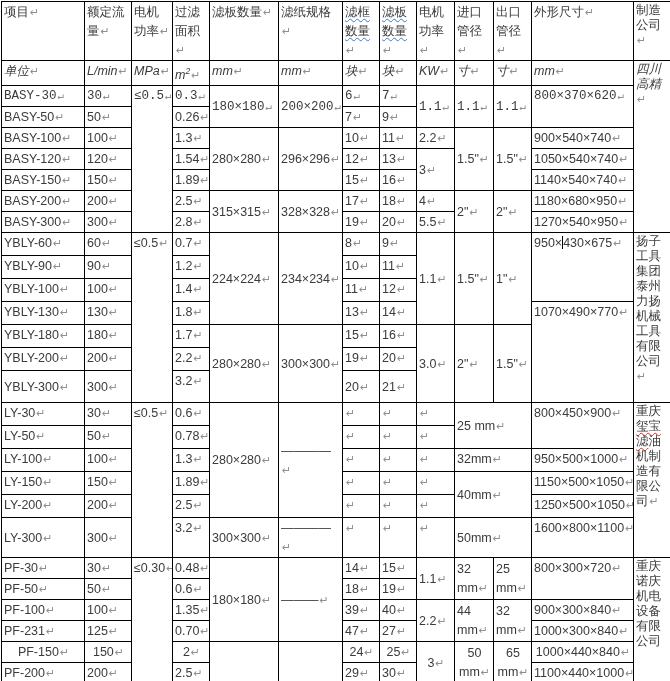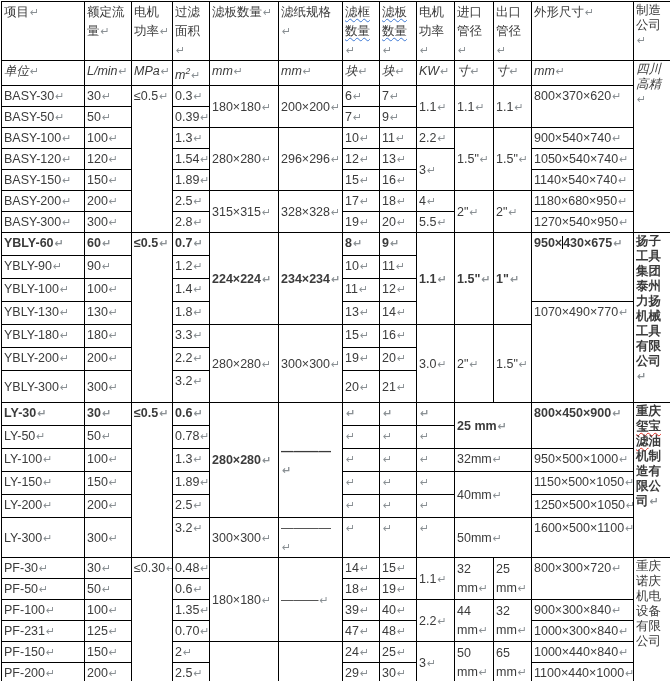--- a/index.html
+++ b/index.html
@@ -65,38 +65,38 @@
         <td class="col-frame-size"><span><span>mm</span></span><span class="pilcrow">↵</span></td>
         <td class="col-paper-size"><span><span>mm</span></span><span class="pilcrow">↵</span></td>
         <td class="col-frame-count"><span><span>块</span></span><span class="pilcrow">↵</span></td>
         <td class="col-plate-count"><span><span>块</span></span><span class="pilcrow">↵</span></td>
         <td class="col-motor-power"><span><span>KW</span></span><span class="pilcrow">↵</span></td>
         <td class="col-inlet-diameter"><span><span>寸</span></span><span class="pilcrow">↵</span></td>
         <td class="col-outlet-diameter"><span><span>寸</span></span><span class="pilcrow">↵</span></td>
         <td class="col-dimensions"><span><span>mm</span></span><span class="pilcrow">↵</span></td>
         <td rowspan="8" class="col-manufacturer"><span><span>四川高精</span></span><span class="pilcrow">↵</span></td>
       </tr>
-      <tr style="height: 20px;">
+      <tr style="height: 20px; font-family: Liberation Mono, monospace;">
         <td class="col-item"><span><span>BASY-30</span></span><span class="pilcrow">↵</span></td>
         <td class="col-rated-flow"><span><span>30</span></span><span class="pilcrow">↵</span></td>
         <td rowspan="7" class="col-working-pressure"><span><span>≤0.5</span></span><span class="pilcrow">↵</span></td>
         <td class="col-filter-area"><span><span>0.3</span></span><span class="pilcrow">↵</span></td>
         <td rowspan="2" class="va-mid col-frame-size"><span><span>180×180</span></span><span class="pilcrow">↵</span></td>
         <td rowspan="2" class="va-mid col-paper-size"><span><span>200×200</span></span><span class="pilcrow">↵</span></td>
         <td class="col-frame-count"><span><span>6</span></span><span class="pilcrow">↵</span></td>
         <td class="col-plate-count"><span><span>7</span></span><span class="pilcrow">↵</span></td>
         <td rowspan="2" class="va-mid col-motor-power"><span><span>1.1</span></span><span class="pilcrow">↵</span></td>
         <td rowspan="2" class="va-mid col-inlet-diameter"><span><span>1.1</span></span><span class="pilcrow">↵</span></td>
         <td rowspan="2" class="va-mid col-outlet-diameter"><span><span>1.1</span></span><span class="pilcrow">↵</span></td>
         <td rowspan="2" class="col-dimensions"><span><span>800×370×620</span></span><span class="pilcrow">↵</span></td>
       </tr>
       <tr style="height: 20px;">
         <td class="col-item"><span><span>BASY-50</span></span><span class="pilcrow">↵</span></td>
         <td class="col-rated-flow"><span><span>50</span></span><span class="pilcrow">↵</span></td>
-        <td class="col-filter-area"><span><span>0.39</span></span><span class="pilcrow">↵</span></td>
+        <td class="col-filter-area"><span><span>0.26</span></span><span class="pilcrow">↵</span></td>
         <td class="col-frame-count"><span><span>7</span></span><span class="pilcrow">↵</span></td>
         <td class="col-plate-count"><span><span>9</span></span><span class="pilcrow">↵</span></td>
       </tr>
       <tr style="height: 20px;">
         <td class="col-item"><span><span>BASY-100</span></span><span class="pilcrow">↵</span></td>
         <td class="col-rated-flow"><span><span>100</span></span><span class="pilcrow">↵</span></td>
         <td class="col-filter-area"><span><span>1.3</span></span><span class="pilcrow">↵</span></td>
         <td rowspan="3" class="va-mid col-frame-size"><span><span>280×280</span></span><span class="pilcrow">↵</span></td>
         <td rowspan="3" class="va-mid col-paper-size"><span><span>296×296</span></span><span class="pilcrow">↵</span></td>
         <td class="col-frame-count"><span><span>10</span></span><span class="pilcrow">↵</span></td>
@@ -138,21 +138,21 @@
       </tr>
       <tr style="height: 20px;">
         <td class="col-item"><span><span>BASY-300</span></span><span class="pilcrow">↵</span></td>
         <td class="col-rated-flow"><span><span>300</span></span><span class="pilcrow">↵</span></td>
         <td class="col-filter-area"><span><span>2.8</span></span><span class="pilcrow">↵</span></td>
         <td class="col-frame-count"><span><span>19</span></span><span class="pilcrow">↵</span></td>
         <td class="col-plate-count"><span><span>20</span></span><span class="pilcrow">↵</span></td>
         <td class="col-motor-power"><span><span>5.5</span></span><span class="pilcrow">↵</span></td>
         <td class="col-dimensions"><span><span>1270×540×950</span></span><span class="pilcrow">↵</span></td>
       </tr>
-      <tr style="height: 23px; font-weight: bold;">
+      <tr style="height: 23px;">
         <td class="col-item"><span><span>YBLY-60</span></span><span class="pilcrow">↵</span></td>
         <td class="col-rated-flow"><span><span>60</span></span><span class="pilcrow">↵</span></td>
         <td rowspan="7" class="col-working-pressure"><span><span>≤0.5</span></span><span class="pilcrow">↵</span></td>
         <td class="col-filter-area"><span><span>0.7</span></span><span class="pilcrow">↵</span></td>
         <td rowspan="4" class="va-mid col-frame-size"><span><span>224×224</span></span><span class="pilcrow">↵</span></td>
         <td rowspan="4" class="va-mid col-paper-size"><span><span>234×234</span></span><span class="pilcrow">↵</span></td>
         <td class="col-frame-count"><span><span>8</span></span><span class="pilcrow">↵</span></td>
         <td class="col-plate-count"><span><span>9</span></span><span class="pilcrow">↵</span></td>
         <td rowspan="4" class="va-mid col-motor-power"><span><span>1.1</span></span><span class="pilcrow">↵</span></td>
         <td rowspan="4" class="va-mid col-inlet-diameter"><span><span>1.5"</span></span><span class="pilcrow">↵</span></td>
@@ -178,21 +178,21 @@
         <td class="col-item"><span><span>YBLY-130</span></span><span class="pilcrow">↵</span></td>
         <td class="col-rated-flow"><span><span>130</span></span><span class="pilcrow">↵</span></td>
         <td class="col-filter-area"><span><span>1.8</span></span><span class="pilcrow">↵</span></td>
         <td class="col-frame-count"><span><span>13</span></span><span class="pilcrow">↵</span></td>
         <td class="col-plate-count"><span><span>14</span></span><span class="pilcrow">↵</span></td>
         <td rowspan="4" class="col-dimensions"><span><span>1070×490×770</span></span><span class="pilcrow">↵</span></td>
       </tr>
       <tr style="height: 23px;">
         <td class="col-item"><span><span>YBLY-180</span></span><span class="pilcrow">↵</span></td>
         <td class="col-rated-flow"><span><span>180</span></span><span class="pilcrow">↵</span></td>
-        <td class="col-filter-area"><span><span>3.3</span></span><span class="pilcrow">↵</span></td>
+        <td class="col-filter-area"><span><span>1.7</span></span><span class="pilcrow">↵</span></td>
         <td rowspan="3" class="va-mid col-frame-size"><span><span>280×280</span></span><span class="pilcrow">↵</span></td>
         <td rowspan="3" class="va-mid col-paper-size"><span><span>300×300</span></span><span class="pilcrow">↵</span></td>
         <td class="col-frame-count"><span><span>15</span></span><span class="pilcrow">↵</span></td>
         <td class="col-plate-count"><span><span>16</span></span><span class="pilcrow">↵</span></td>
         <td rowspan="3" class="va-mid col-motor-power"><span><span>3.0</span></span><span class="pilcrow">↵</span></td>
         <td rowspan="3" class="va-mid col-inlet-diameter"><span><span>2"</span></span><span class="pilcrow">↵</span></td>
         <td rowspan="3" class="va-mid col-outlet-diameter"><span><span>1.5"</span></span><span class="pilcrow">↵</span></td>
       </tr>
       <tr style="height: 23px;">
         <td class="col-item"><span><span>YBLY-200</span></span><span class="pilcrow">↵</span></td>
@@ -201,21 +201,21 @@
         <td class="col-frame-count"><span><span>19</span></span><span class="pilcrow">↵</span></td>
         <td class="col-plate-count"><span><span>20</span></span><span class="pilcrow">↵</span></td>
       </tr>
       <tr style="height: 32px;">
         <td class="va-mid col-item"><span><span>YBLY-300</span></span><span class="pilcrow">↵</span></td>
         <td class="va-mid col-rated-flow"><span><span>300</span></span><span class="pilcrow">↵</span></td>
         <td class="col-filter-area"><span><span>3.2</span></span><span class="pilcrow">↵</span></td>
         <td class="va-mid col-frame-count"><span><span>20</span></span><span class="pilcrow">↵</span></td>
         <td class="va-mid col-plate-count"><span><span>21</span></span><span class="pilcrow">↵</span></td>
       </tr>
-      <tr style="height: 23px; font-weight: bold;">
+      <tr style="height: 23px;">
         <td class="col-item"><span><span>LY-30</span></span><span class="pilcrow">↵</span></td>
         <td class="col-rated-flow"><span><span>30</span></span><span class="pilcrow">↵</span></td>
         <td rowspan="6" class="col-working-pressure"><span><span>≤0.5</span></span><span class="pilcrow">↵</span></td>
         <td class="col-filter-area"><span><span>0.6</span></span><span class="pilcrow">↵</span></td>
         <td rowspan="5" class="va-mid col-frame-size"><span><span>280×280</span></span><span class="pilcrow">↵</span></td>
         <td rowspan="5" class="va-mid col-paper-size"><span><span>————</span></span><span class="pilcrow">↵</span></td>
         <td class="col-frame-count"><span></span><span class="pilcrow">↵</span></td>
         <td class="col-plate-count"><span></span><span class="pilcrow">↵</span></td>
         <td class="col-motor-power"><span></span><span class="pilcrow">↵</span></td>
         <td rowspan="2" colspan="2" class="va-mid col-inlet-diameter"><span><span>25 mm</span></span><span class="pilcrow">↵</span></td>
@@ -262,21 +262,21 @@
       <tr style="height: 30px;">
         <td class="va-mid col-item"><span><span>LY-300</span></span><span class="pilcrow">↵</span></td>
         <td class="va-mid col-rated-flow"><span><span>300</span></span><span class="pilcrow">↵</span></td>
         <td class="col-filter-area"><span><span>3.2</span></span><span class="pilcrow">↵</span></td>
         <td class="va-mid col-frame-size"><span><span>300×300</span></span><span class="pilcrow">↵</span></td>
         <td class="va-mid col-paper-size"><span><span>————</span></span><span class="pilcrow">↵</span></td>
         <td class="col-frame-count"><span></span><span class="pilcrow">↵</span></td>
         <td class="col-plate-count"><span></span><span class="pilcrow">↵</span></td>
         <td class="col-motor-power"><span></span><span class="pilcrow">↵</span></td>
         <td colspan="2" class="va-mid col-inlet-diameter"><span><span>50mm</span></span><span class="pilcrow">↵</span></td>
-        <td class="col-dimensions"><span><span>1600×500×1100</span></span><span class="pilcrow">↵</span></td>
+        <td class="col-dimensions"><span><span>1600×800×1100</span></span><span class="pilcrow">↵</span></td>
       </tr>
       <tr style="height: 20px; margin-left: 6px;">
         <td class="col-item"><span><span>PF-30</span></span><span class="pilcrow">↵</span></td>
         <td class="col-rated-flow"><span><span>30</span></span><span class="pilcrow">↵</span></td>
         <td rowspan="7" class="col-working-pressure"><span><span>≤0.30</span></span><span class="pilcrow">↵</span></td>
         <td class="col-filter-area"><span><span>0.48</span></span><span class="pilcrow">↵</span></td>
         <td rowspan="4" class="va-mid col-frame-size"><span><span>180×180</span></span><span class="pilcrow">↵</span></td>
         <td rowspan="4" class="va-mid col-paper-size"><span><span>———</span></span><span class="pilcrow">↵</span></td>
         <td class="col-frame-count"><span><span>14</span></span><span class="pilcrow">↵</span></td>
         <td class="col-plate-count"><span><span>15</span></span><span class="pilcrow">↵</span></td>
@@ -302,24 +302,24 @@
         <td rowspan="2" class="va-mid col-motor-power"><span><span>2.2</span></span><span class="pilcrow">↵</span></td>
         <td rowspan="2" class="va-mid col-inlet-diameter"><span><span>44 mm</span></span><span class="pilcrow">↵</span></td>
         <td rowspan="2" class="va-mid col-outlet-diameter"><span><span>32 mm</span></span><span class="pilcrow">↵</span></td>
         <td class="col-dimensions"><span><span>900×300×840</span></span><span class="pilcrow">↵</span></td>
       </tr>
       <tr style="height: 20px;">
         <td class="col-item"><span><span>PF-231</span></span><span class="pilcrow">↵</span></td>
         <td class="col-rated-flow"><span><span>125</span></span><span class="pilcrow">↵</span></td>
         <td class="col-filter-area"><span><span>0.70</span></span><span class="pilcrow">↵</span></td>
         <td class="col-frame-count"><span><span>47</span></span><span class="pilcrow">↵</span></td>
-        <td class="col-plate-count"><span><span>48</span></span><span class="pilcrow">↵</span></td>
+        <td class="col-plate-count"><span><span>27</span></span><span class="pilcrow">↵</span></td>
         <td class="col-dimensions"><span><span>1000×300×840</span></span><span class="pilcrow">↵</span></td>
       </tr>
-      <tr style="height: 20px;">
+      <tr style="height: 20px; text-align: center;">
         <td class="col-item"><span><span>PF-150</span></span><span class="pilcrow">↵</span></td>
         <td class="col-rated-flow"><span><span>150</span></span><span class="pilcrow">↵</span></td>
         <td class="col-filter-area"><span><span>2</span></span><span class="pilcrow">↵</span></td>
         <td rowspan="3" class="va-mid col-frame-size"></td>
         <td rowspan="3" class="va-mid col-paper-size"></td>
         <td class="col-frame-count"><span><span>24</span></span><span class="pilcrow">↵</span></td>
         <td class="col-plate-count"><span><span>25</span></span><span class="pilcrow">↵</span></td>
         <td rowspan="2" class="va-mid col-motor-power"><span><span>3</span></span><span class="pilcrow">↵</span></td>
         <td rowspan="2" class="va-mid col-inlet-diameter"><span><span>50 mm</span></span><span class="pilcrow">↵</span></td>
         <td rowspan="2" class="va-mid col-outlet-diameter"><span><span>65 mm</span></span><span class="pilcrow">↵</span></td>

